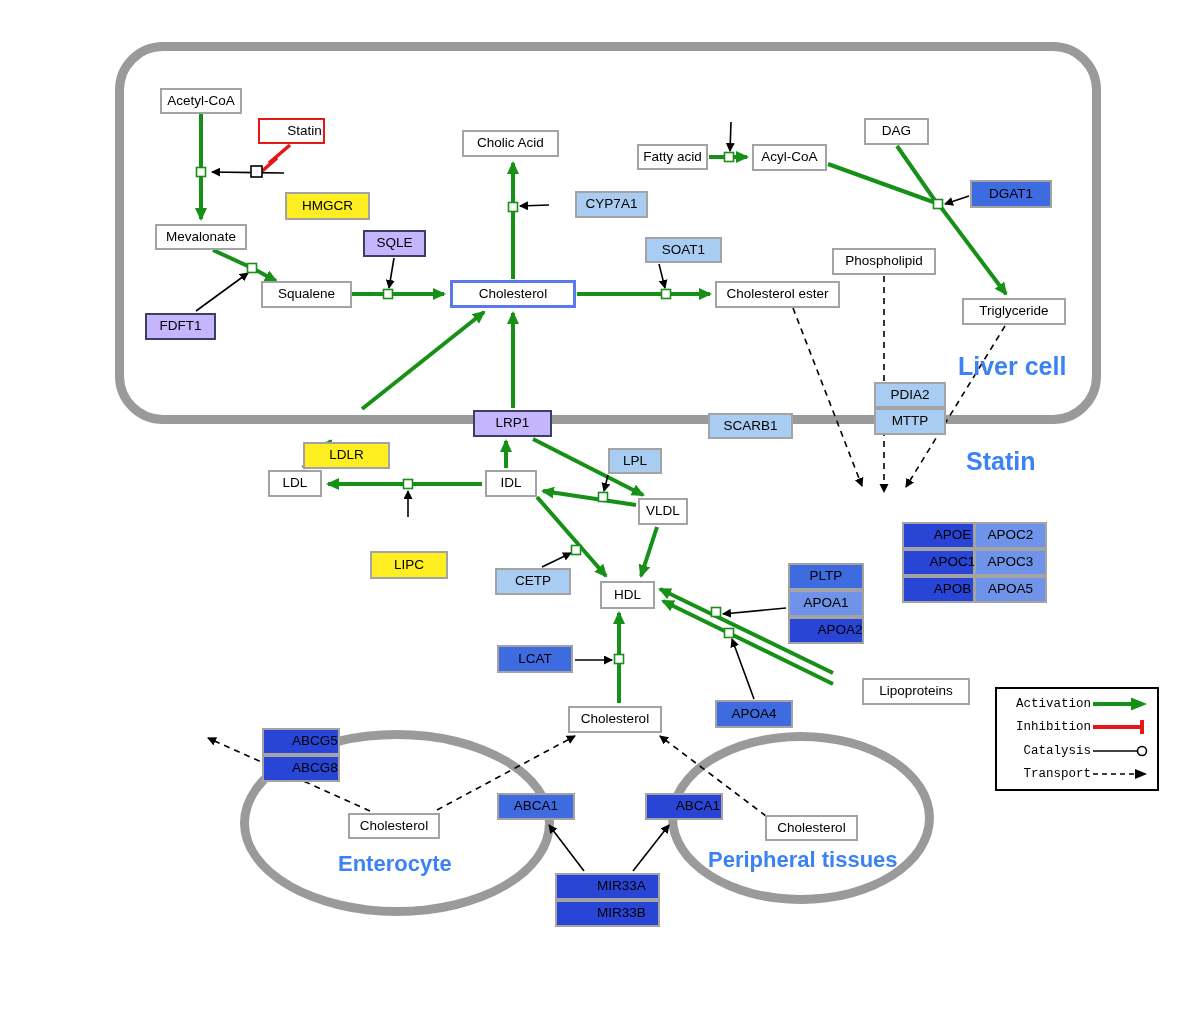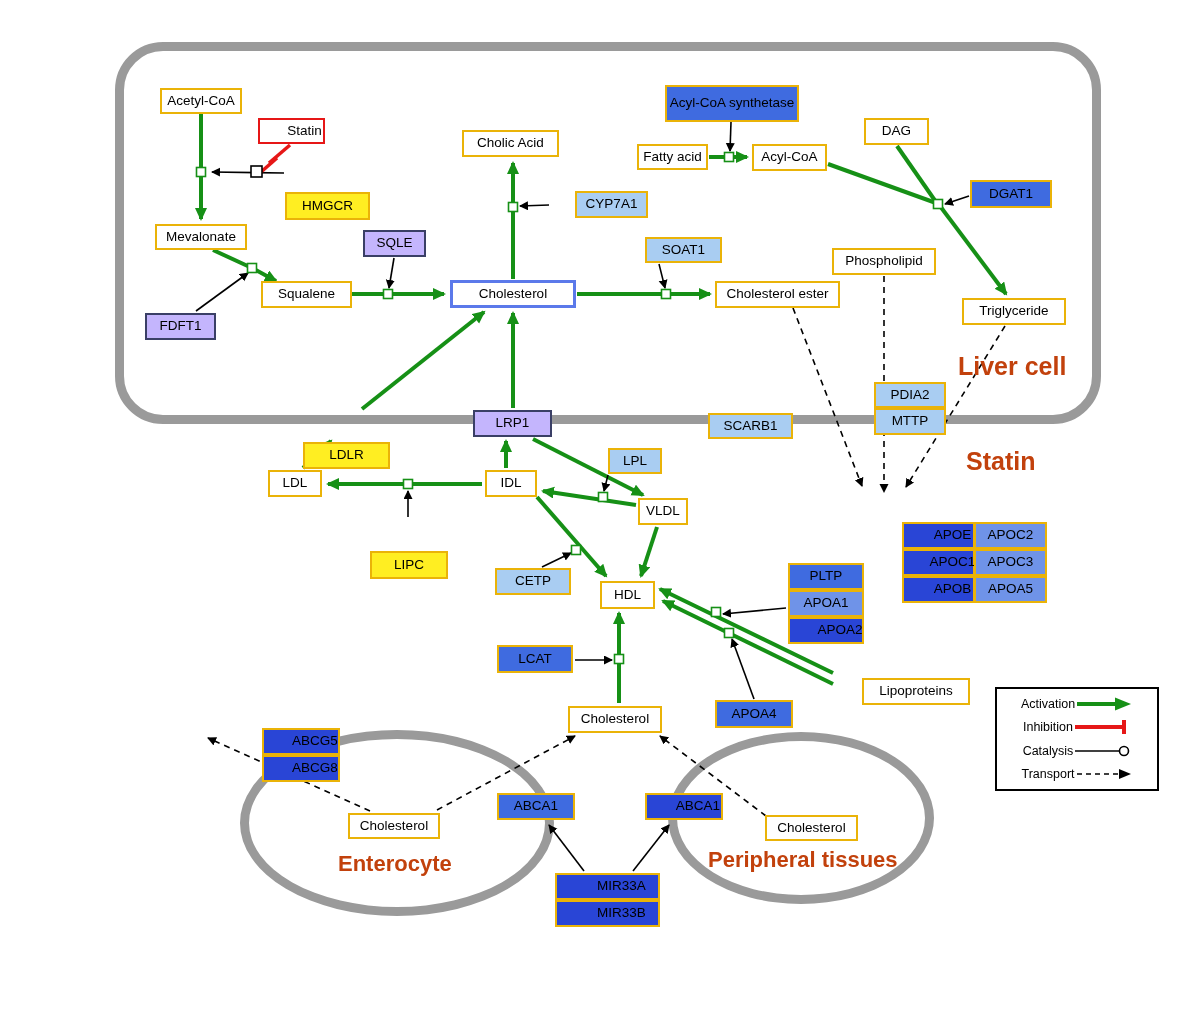--- a/index.html
+++ b/index.html
@@ -4,37 +4,37 @@
 <style>
   html,body{margin:0;padding:0;background:#fff;font-family:"Liberation Sans",sans-serif;}
   #canvas{position:relative;width:1200px;height:1013px;background:#fff;overflow:hidden;}
   .membrane{position:absolute;border:9px solid #9a9a9a;box-sizing:border-box;background:transparent;}
   #liver-shape{left:115px;top:42px;width:986px;height:382px;border-radius:48px;}
   #enterocyte-shape{left:240px;top:730px;width:314px;height:186px;border-radius:50%;}
   #peripheral-shape{left:668px;top:732px;width:266px;height:172px;border-radius:50%;}
   svg.edges{position:absolute;left:0;top:0;}
   .node{position:absolute;display:flex;align-items:center;justify-content:center;text-align:center;
         font-size:13.5px;line-height:1.05;box-sizing:border-box;color:#000;background:#fff;
-        border:2px solid #eab308;cursor:pointer;}
+        border:2px solid #a3a3a3;cursor:pointer;}
   .chol{border:3px solid #5b79ea;}
   .statin{border:2.5px solid #e61717;padding-left:26px;}
   .yellow{background:#ffee22;margin-top:32px;}
   .paleyellow{background:#c4b5fd;border-color:#3a3f66;}
   .lightblue{background:#a9cdf2;margin-left:25px;}
   .medblue{background:#3f6be0;}
   .lmb{background:#6f93e8;text-align:center;}
   .darkblue{background:#2945d6;padding-left:28px;}
-  .region-label{position:absolute;font-weight:bold;color:#c2410c;}
+  .region-label{position:absolute;font-weight:bold;color:#3b82f6;}
   #liver-label{left:958px;top:352px;font-size:25px;}
   #plasma-label{left:966px;top:447px;font-size:25px;}
   #enterocyte-label{left:338px;top:851px;font-size:22px;}
   #peripheral-label{left:708px;top:847px;font-size:22px;}
   #legend{position:absolute;left:995px;top:687px;width:164px;height:104px;border:2px solid #000;
           background:#fff;box-sizing:border-box;padding:5px 8px;display:flex;flex-direction:column;justify-content:space-between;}
-  .legend-row{display:flex;align-items:center;justify-content:center;height:20px;}
+  .legend-row{display:flex;align-items:center;justify-content:flex-end;height:20px;font-family:Liberation Mono, monospace;}
   .legend-row span{font-size:12.5px;color:#000;}
 </style>
 </head>
 <body>
 
 <div id="canvas">
 
   <div class="membrane" id="liver-shape"></div>
   <div class="membrane" id="enterocyte-shape"></div>
   <div class="membrane" id="peripheral-shape"></div>
@@ -128,21 +128,20 @@
   <div class="node yellow" style="left:285px;top:160px;width:85px;height:28px">HMGCR</div>
   <div class="node" style="left:155px;top:224px;width:92px;height:26px">Mevalonate</div>
   <div class="node paleyellow" style="left:363px;top:230px;width:63px;height:27px">SQLE</div>
   <div class="node paleyellow" style="left:145px;top:313px;width:71px;height:27px">FDFT1</div>
   <div class="node" style="left:261px;top:281px;width:91px;height:27px">Squalene</div>
   <div class="node chol" style="left:450px;top:280px;width:126px;height:28px">Cholesterol</div>
   <div class="node" style="left:462px;top:130px;width:97px;height:27px">Cholic Acid</div>
   <div class="node lightblue" style="left:550px;top:191px;width:73px;height:27px">CYP7A1</div>
   <div class="node lightblue" style="left:620px;top:237px;width:77px;height:26px">SOAT1</div>
   <div class="node" style="left:715px;top:281px;width:125px;height:27px">Cholesterol ester</div>
-  <div class="node medblue" style="left:665px;top:85px;width:134px;height:37px">Acyl-CoA synthetase</div>
   <div class="node" style="left:637px;top:144px;width:71px;height:26px">Fatty acid</div>
   <div class="node" style="left:752px;top:144px;width:75px;height:27px">Acyl-CoA</div>
   <div class="node" style="left:864px;top:118px;width:65px;height:27px">DAG</div>
   <div class="node medblue" style="left:970px;top:180px;width:82px;height:28px">DGAT1</div>
   <div class="node" style="left:832px;top:248px;width:104px;height:27px">Phospholipid</div>
   <div class="node" style="left:962px;top:298px;width:104px;height:27px">Triglyceride</div>
 
   <div class="node yellow" style="left:303px;top:410px;width:87px;height:27px">LDLR</div>
   <div class="node paleyellow" style="left:473px;top:410px;width:79px;height:27px">LRP1</div>
   <div class="node lightblue" style="left:683px;top:413px;width:85px;height:26px">SCARB1</div>

